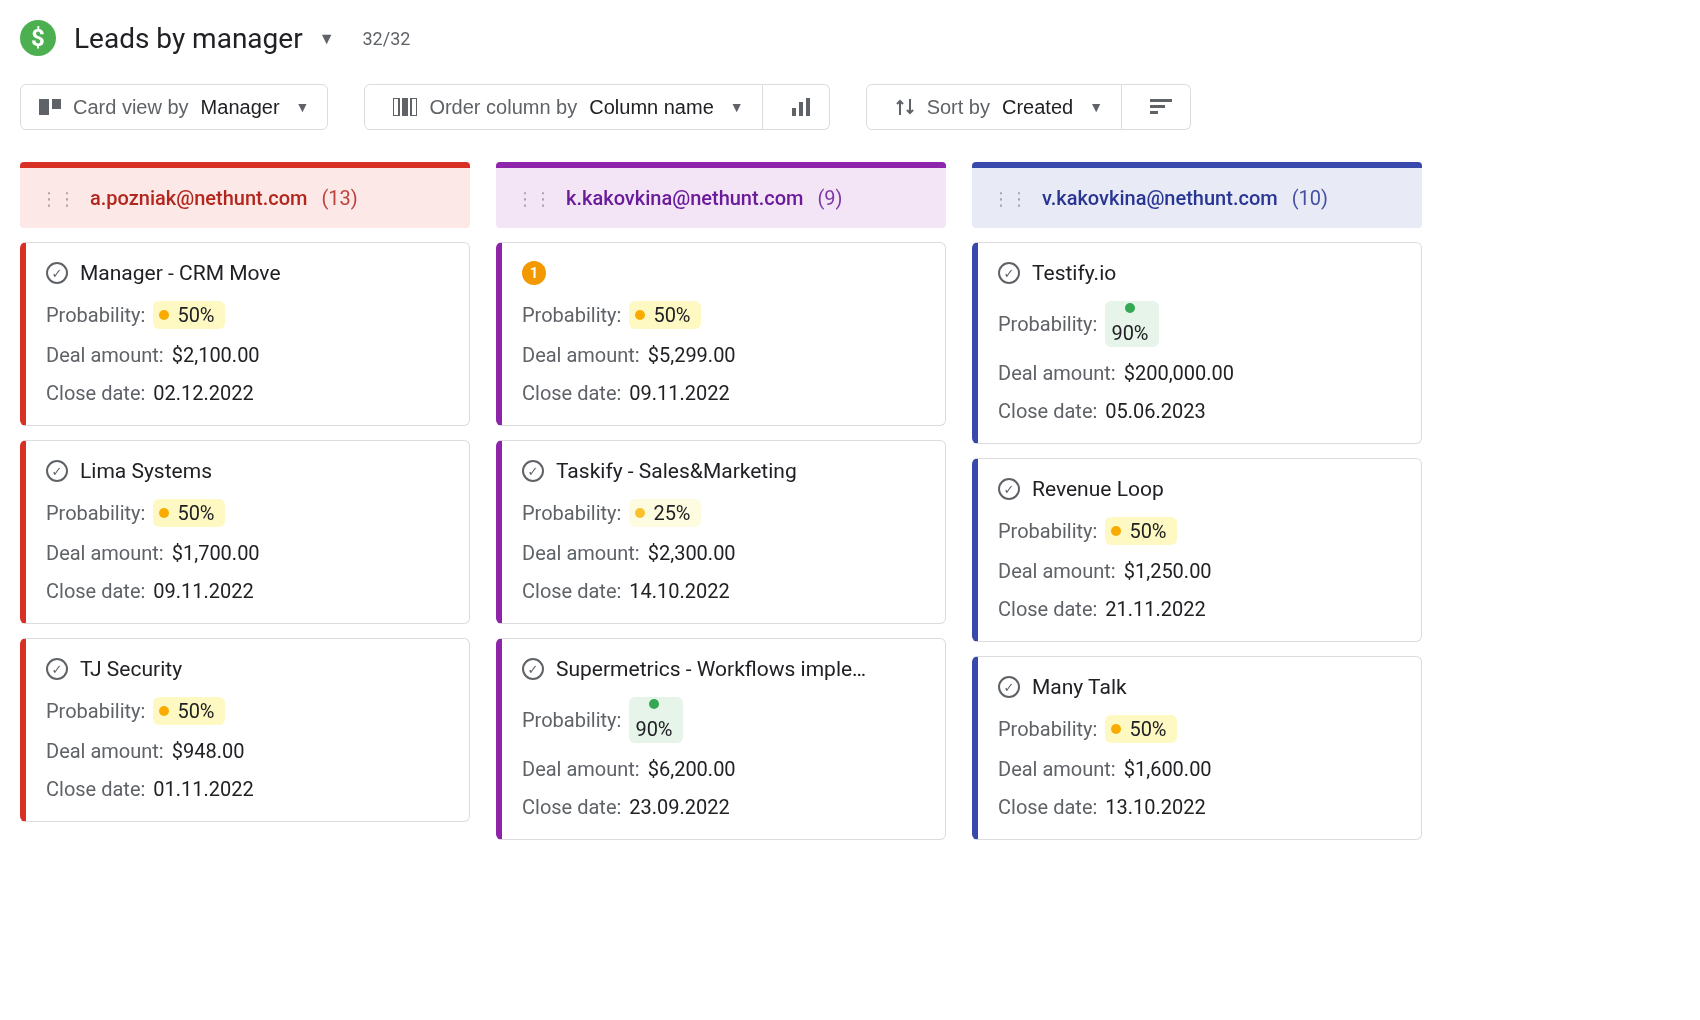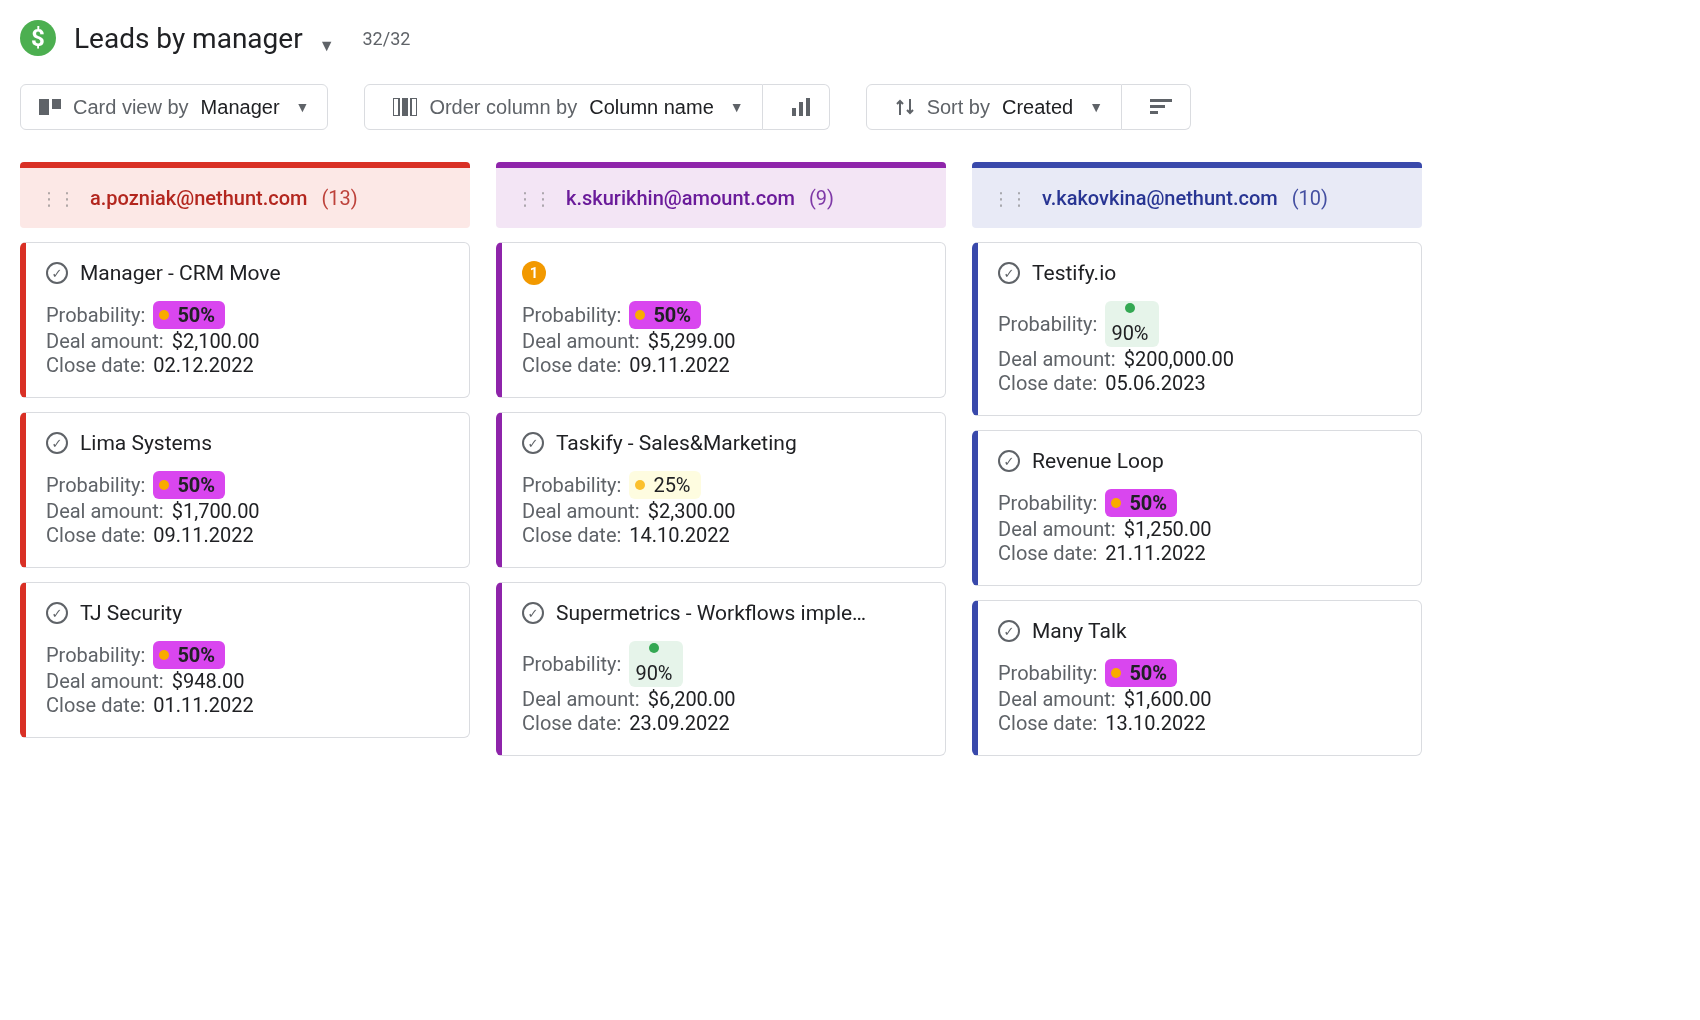--- a/index.html
+++ b/index.html
@@ -19,21 +19,21 @@
   .logo {
     width: 36px; height: 36px;
     background: #4caf50;
     border-radius: 50%;
     display: flex; align-items: center; justify-content: center;
     color: #fff; font-weight: bold; font-size: 24px;
   }
   .title {
     font-size: 28px;
     color: #202124;
-    display: flex; align-items: flex-end; gap: 16px;
+    display: flex; align-items: center; gap: 16px;
   }
   .title .chev { color: #5f6368; font-size: 16px; }
   .count { font-size: 18px; color: #5f6368; margin-left: 10px; }
   .toolbar {
     display: flex; gap: 36px; margin-bottom: 32px;
   }
   .btn-group { display: flex; }
   .btn {
     display: flex; align-items: center; gap: 12px;
     border: 1px solid #dadce0;
@@ -99,31 +99,31 @@
   }
   .bnum {
     flex: 0 0 auto;
     width: 24px; height: 24px; border-radius: 50%;
     background: #f29900;
     color: #fff; font-size: 15px; font-weight: 600;
     display: inline-flex; align-items: center; justify-content: center;
   }
   .row {
     display: flex; align-items: center; gap: 8px;
-    font-size: 20px; 
+    font-size: 20px; margin-top: 14px;
   }
   .row .label { color: #5f6368; }
   .row .value { color: #202124; }
   .pill {
     display: inline-flex; align-items: center; gap: 8px;
     padding: 2px 10px 2px 6px;
     border-radius: 6px;
   }
   .dot { width: 10px; height: 10px; border-radius: 50%; display: inline-block; }
-  .pill.p50 { background: #d946ef; font-weight: bold; }
+  .pill.p50 { background: #fef9c3; }
   .pill.p50 .dot { background: #f9ab00; }
   .pill.p25 { background: #fefce0; }
   .pill.p25 .dot { background: #fbc02d; }
   .pill.p90 { background: #e6f4ea; flex-direction: column; }
   .pill.p90 .dot { background: #34a853; }
 
   svg { display: block; }
 </style>
 </head>
 <body>
@@ -269,21 +269,21 @@
             <span class="label">Close date:</span>
             <span class="value">01.11.2022</span>
           </div>
         </div>
       </div>
     </div>
     <div class="col purple">
       <div class="col-top"></div>
       <div class="col-head">
         <span class="grip">⋮⋮</span>
-        <span class="email">k.skurikhin@amount.com</span>
+        <span class="email">k.kakovkina@nethunt.com</span>
         <span class="cnt">(9)</span>
       </div>
       <div class="cards">
         <div class="card">
           <div class="card-title">
             <span class="bnum">1</span>
           </div>
           <div class="row">
             <span class="label">Probability:</span>
             <span class="pill p50">

